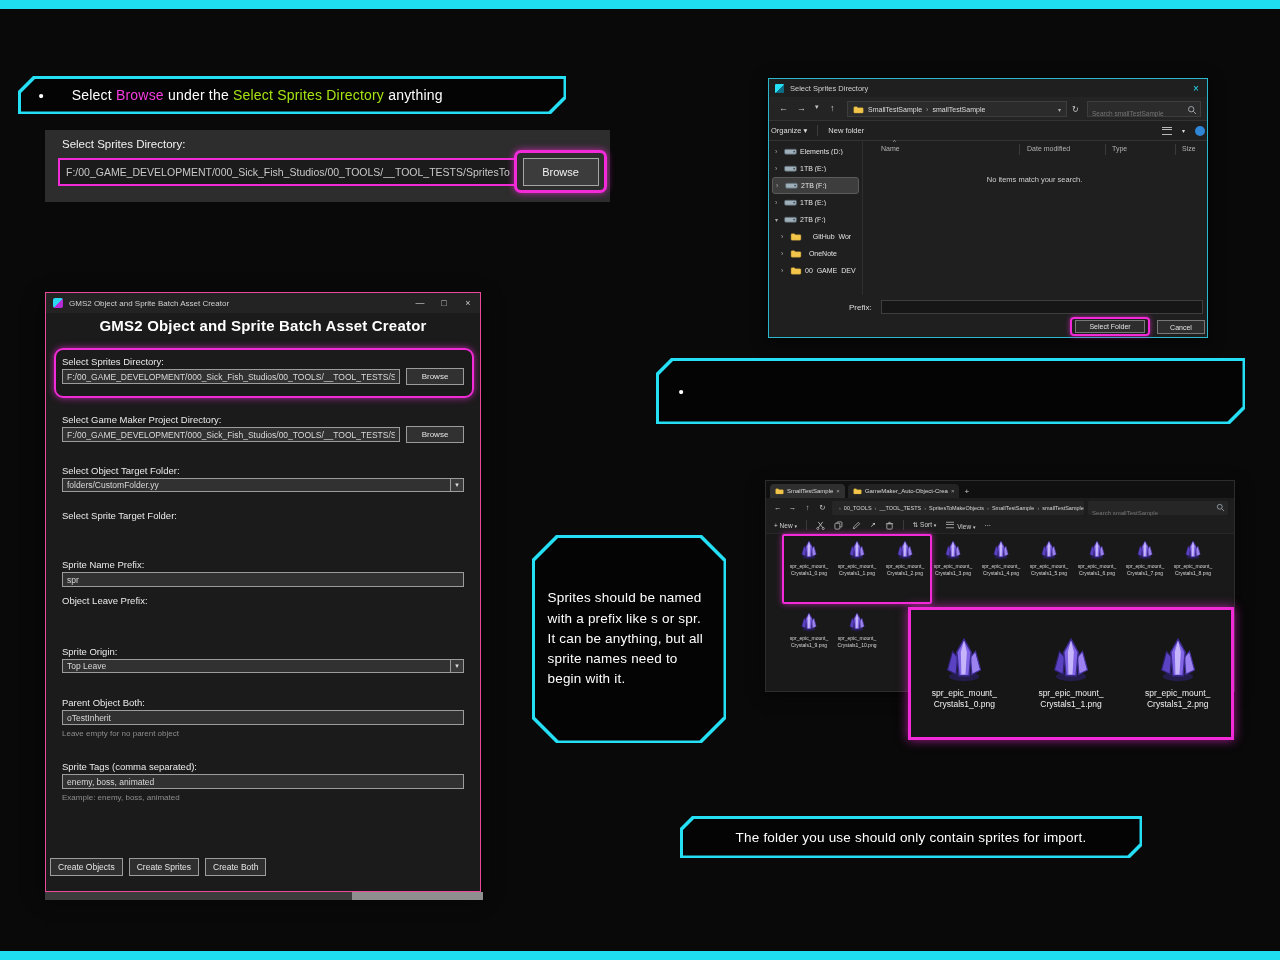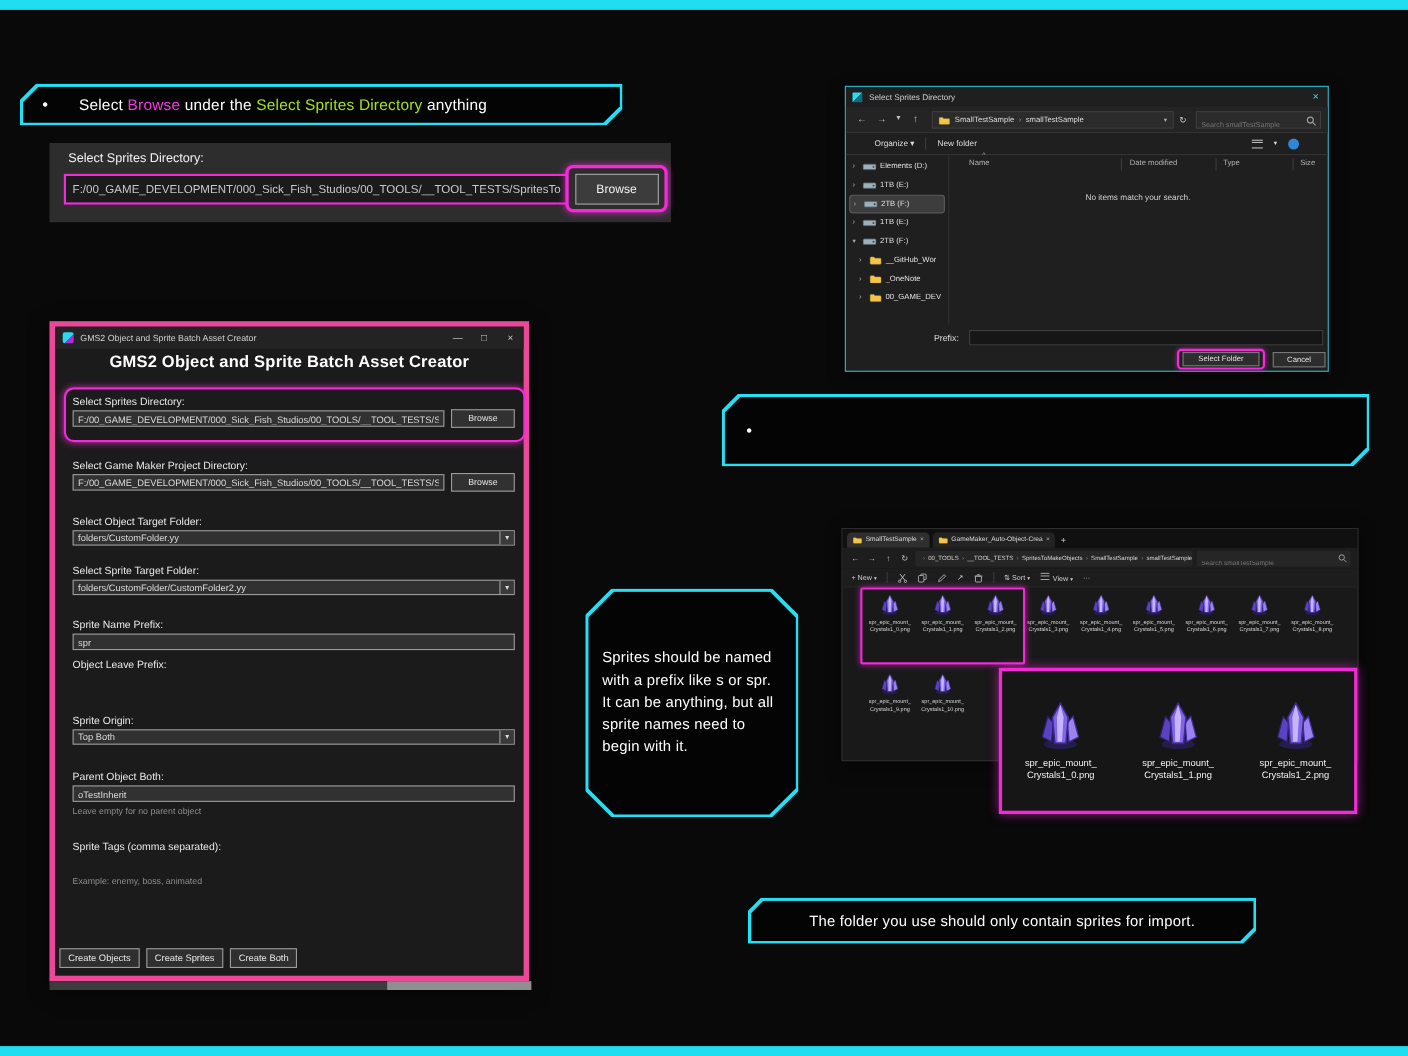--- a/index.html
+++ b/index.html
@@ -34,21 +34,21 @@
 #co4 .in{justify-content:center}
 
 
 #snippet{position:absolute;left:45px;top:130px;width:565px;height:72px;background:#2d2d2d}
 #snippet .lbl{position:absolute;left:17px;top:8px;font-size:11.5px;color:#f2f2f2}
 #snippet .path{position:absolute;left:13px;top:28px;width:464px;height:28px;background:#1b1b1b;border:2px solid #f32ad8;color:#c8c8c8;font-size:10.5px;padding:0 6px}
 #snippet .bwrap{position:absolute;left:469px;top:20px;width:93px;height:43px;border:3px solid #f32ad8;border-radius:7px;box-shadow:0 0 7px rgba(243,42,216,.75);display:flex;align-items:center;justify-content:center;background:#2d2d2d}
 #snippet .bwrap button{width:76px;height:28px;background:#3c3c3c;border:1px solid #a6a6a6;color:#f2f2f2;font-size:11px}
 
 
-#appwin{position:absolute;left:45px;top:292px;width:436px;height:600px;background:#1b1b1b;border:5px solid #ec4899;box-shadow:0 6px 18px rgba(0,0,0,.6)}
+#appwin{position:absolute;left:45px;top:292px;width:436px;height:600px;background:#1b1b1b;border:1px solid #ec4899;box-shadow:0 6px 18px rgba(0,0,0,.6)}
 #appwin .tb{position:absolute;left:0;top:0;right:0;height:20px;background:#232323;display:flex;align-items:center}
 #appwin .ic-app{width:10px;height:10px;margin:0 6px 0 7px;border-radius:2px;background:linear-gradient(135deg,#2bd8f0 0 55%,#b52bd8 55% 100%)}
 #appwin .t{font-size:8px;color:#d0d0d0}
 #appwin .wcs{margin-left:auto;display:flex}
 .wc{width:24px;text-align:center;font-size:9px;color:#c9c9c9;line-height:20px}
 #appwin h1{position:absolute;top:24px;left:0;right:0;text-align:center;font-size:15px;font-weight:bold;color:#fff;letter-spacing:.2px}
 #appwin .hlbox{position:absolute;left:8px;top:55px;width:420px;height:50px;border:2.5px solid #f32ad8;border-radius:9px;box-shadow:0 0 7px rgba(243,42,216,.7)}
 .f-label{position:absolute;left:16px;font-size:9.5px;color:#eaeaea}
 .f-input{position:absolute;left:16px;width:402px;height:15px;background:#313131;border:1px solid #9c9c9c;color:#d9d9d9;font-size:8.5px;padding:0 4px}
 .f-input.short{width:338px}
@@ -70,21 +70,21 @@
 #dlg .x{margin-left:auto;width:22px;text-align:center;font-size:10px;color:#25dff4}
 #dlg .nav{position:absolute;left:0;right:0;top:18px;height:24px;background:#242424;border-bottom:1px solid #333}
 #dlg .nv{position:absolute;top:6px;font-size:9px;color:#c6c6c6}
 #dlg .crumb{position:absolute;left:78px;top:4px;width:220px;height:16px;background:#2b2b2b;border:1px solid #3d3d3d;display:flex;align-items:center;gap:4px;padding:0 5px;font-size:7px;color:#ddd}
 #dlg .crumb .sep{color:#999}
 #dlg .crumb .cend{margin-left:auto;font-size:6px;color:#aaa}
 #dlg .rfr{position:absolute;left:303px;top:8px;font-size:8px;color:#c6c6c6}
 #dlg .srch{position:absolute;left:318px;top:4px;width:114px;height:16px;background:#2b2b2b;border:1px solid #3d3d3d}
 #dlg .srch input{width:100%;height:100%;background:transparent;border:none;color:#bfbfbf;font-size:6.5px;padding:0 14px 0 4px}
 #dlg .srch svg{position:absolute;right:3px;top:3px}
-#dlg .tbar{position:absolute;left:0;right:0;top:42px;height:20px;border-bottom:1px solid #333;display:flex;align-items:center;gap:10px;padding:0 26px;font-size:7.5px;color:#ddd}
+#dlg .tbar{position:absolute;left:0;right:0;top:42px;height:20px;border-bottom:1px solid #333;display:flex;align-items:center;gap:10px;padding:0 2px;font-size:7.5px;color:#ddd}
 #dlg .tsep{width:1px;height:11px;background:#3c3c3c}
 .bars{width:10px;height:8px;border-top:1.5px solid #b9b9b9;border-bottom:1.5px solid #b9b9b9;position:relative}
 .bars::after{content:"";position:absolute;left:0;right:0;top:1.8px;border-top:1.5px solid #b9b9b9}
 #dlg .bars{margin-left:auto}
 #dlg .info{width:10px;height:10px;border-radius:50%;background:#2f86d6}
 #dlg .tree{position:absolute;left:3px;top:64px;width:87px}
 .tr-row{height:17px;display:flex;align-items:center;gap:3px;padding:0 3px;font-size:7px;color:#e2e2e2;border-radius:3px}
 .tr-row .ch{width:6px;font-size:7px;color:#a9a9a9}
 .tr-row.sel{background:#3d3d3d;border:1px solid #5a5a5a}
 .tr-row.child{padding-left:9px}
@@ -212,41 +212,38 @@
   <input class="f-input short" style="top: 134px;" value="F:/00_GAME_DEVELOPMENT/000_Sick_Fish_Studios/00_TOOLS/__TOOL_TESTS/SpritesTo">
   <button class="f-browse" style="top:133px">Browse</button>
 
   <div class="f-label" style="top:172px">Select Object Target Folder:</div>
   <div class="f-combo" style="top:185px">
     <span class="ct">folders/CustomFolder.yy</span>
     <span class="ca">▾</span>
   </div>
 
   <div class="f-label" style="top:217px">Select Sprite Target Folder:</div>
-  <div class="f-combo" style="top:230px">
-    <span class="ct">folders/CustomFolder/CustomFolder2.yy</span>
-    <span class="ca">▾</span>
-  </div>
 
   <div class="f-label" style="top:266px">Sprite Name Prefix:</div>
   <input class="f-input" style="top: 279px;" value="spr">
 
   <div class="f-label" style="top:302px">Object Leave Prefix:</div>
 
   <div class="f-label" style="top:353px">Sprite Origin:</div>
   <div class="f-combo" style="top:366px">
-    <span class="ct">Top Both</span>
+    <span class="ct">Top Leave</span>
     <span class="ca">▾</span>
   </div>
 
   <div class="f-label" style="top:404px">Parent Object Both:</div>
   <input class="f-input" style="top: 417px;" value="oTestInherit">
   <div class="f-hint" style="top:436px">Leave empty for no parent object</div>
 
   <div class="f-label" style="top:468px">Sprite Tags (comma separated):</div>
+  <input class="f-input" style="top: 481px;" value="enemy, boss, animated">
   <div class="f-hint" style="top:500px">Example: enemy, boss, animated</div>
 
   <div class="btnrow">
     <button>Create Objects</button>
     <button>Create Sprites</button>
     <button>Create Both</button>
   </div>
 </div>
 <div id="win-strip1"></div>
 <div id="win-strip2"></div>

